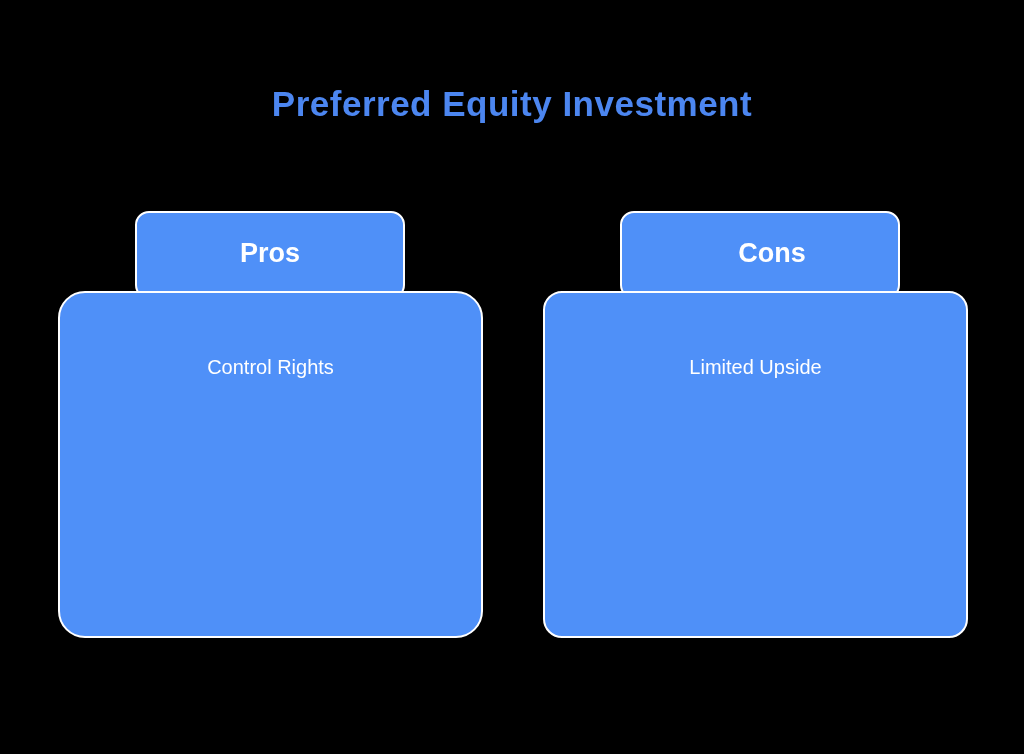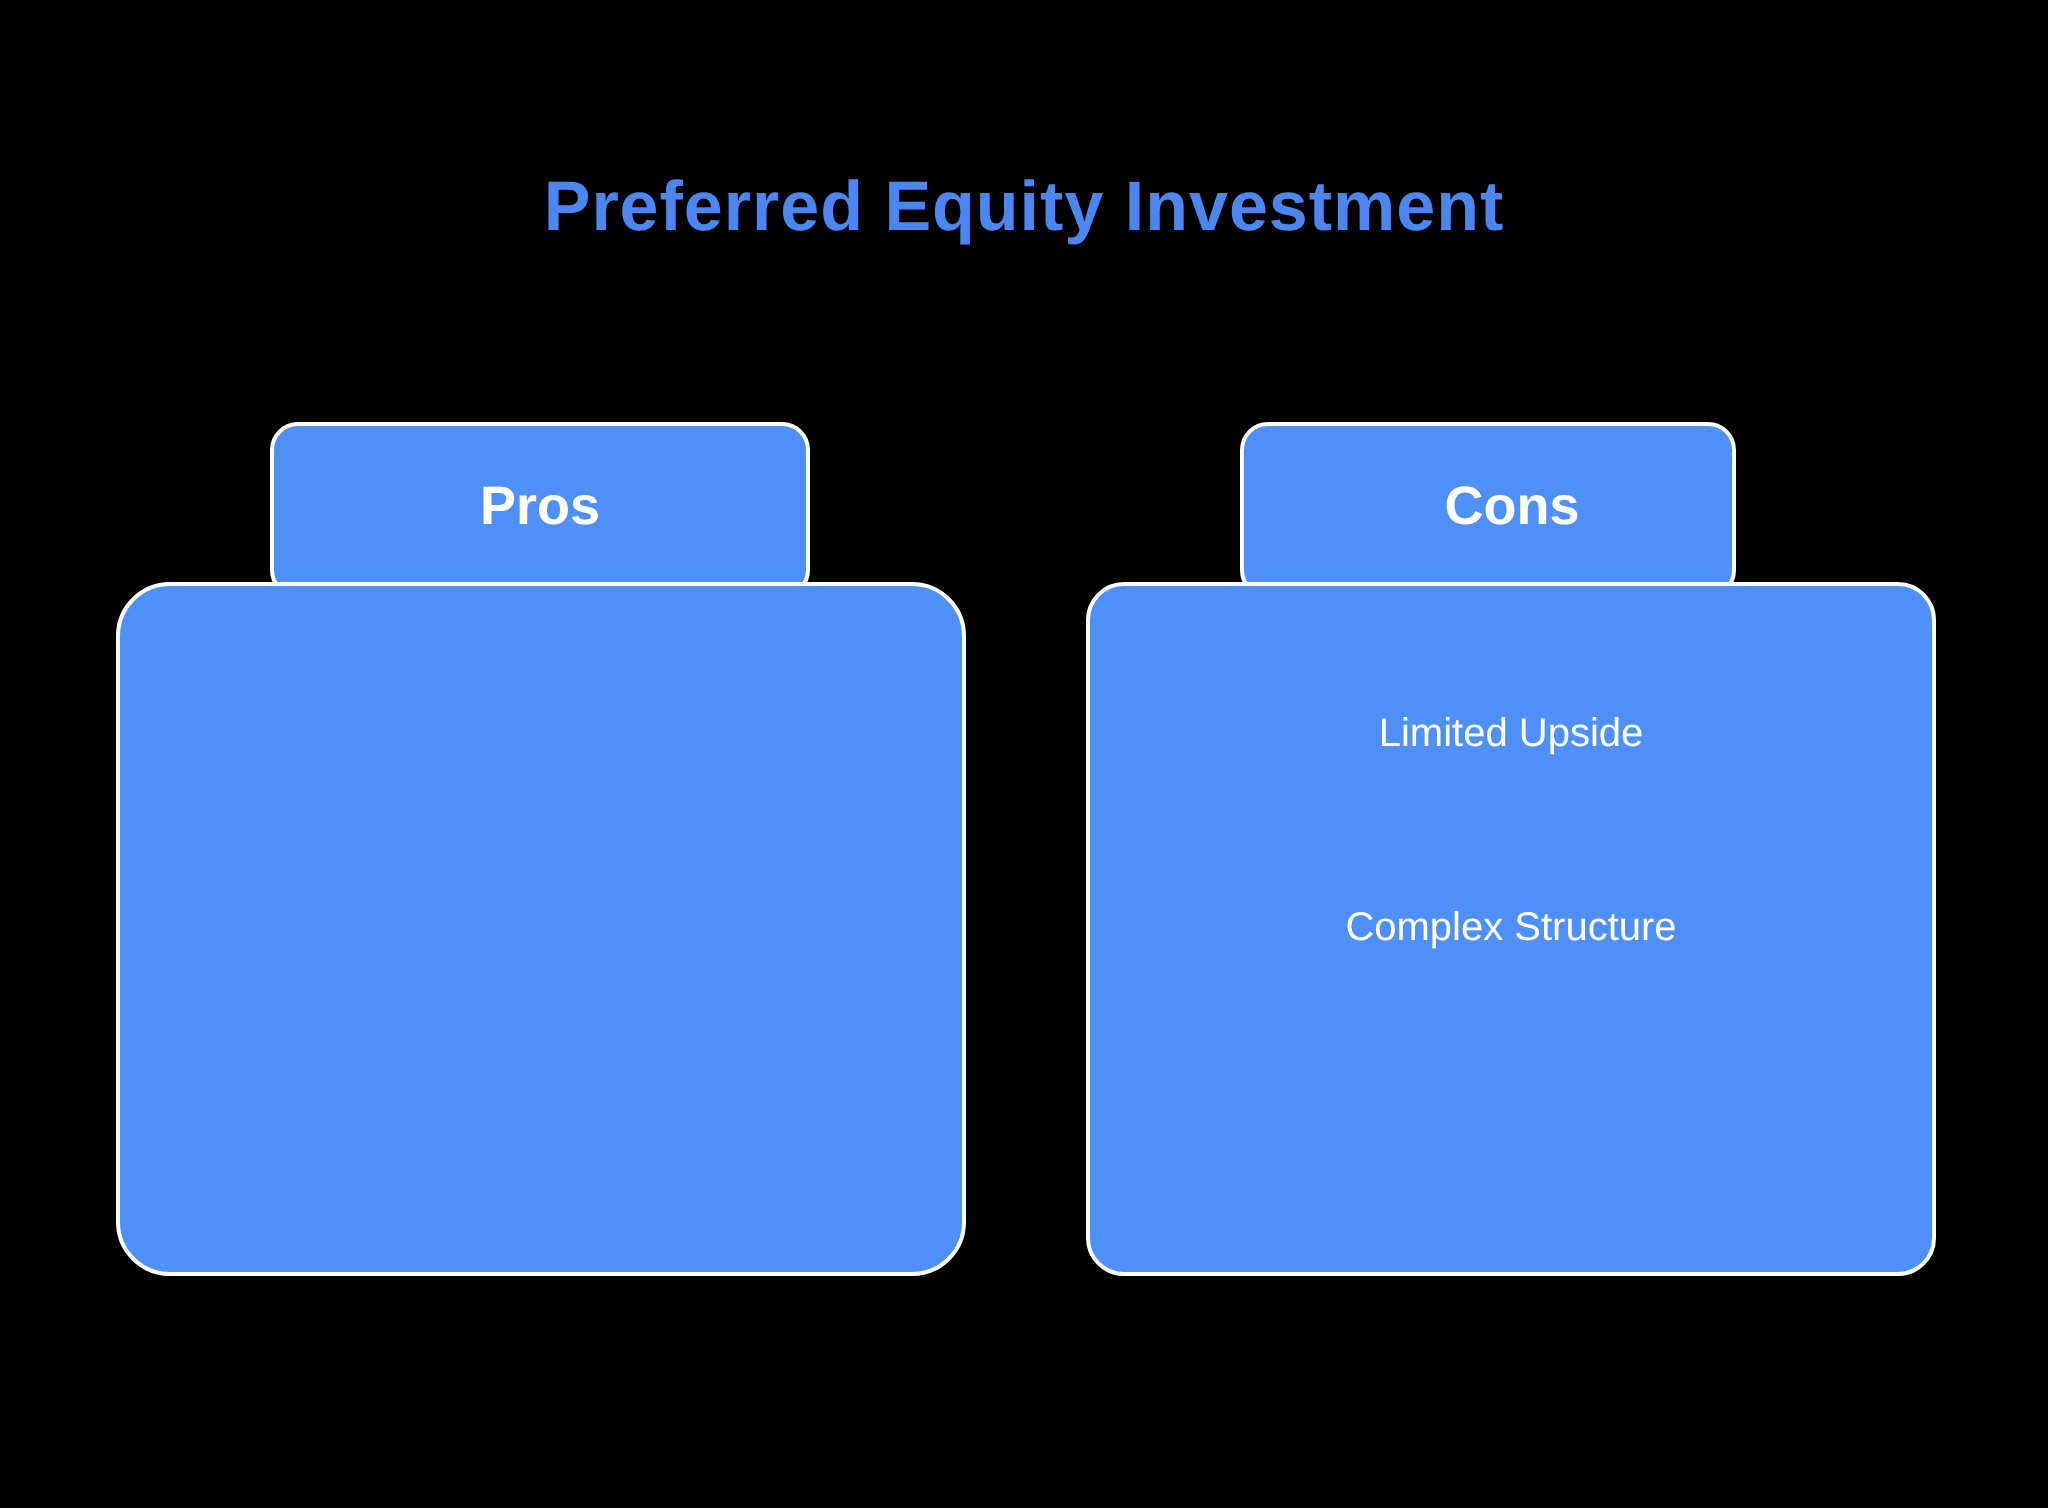--- a/index.html
+++ b/index.html
@@ -60,41 +60,41 @@
     display: flex;
     align-items: center;
     justify-content: center;
     font-size: 20px;
     color: #ffffff;
   }
   
   .pros-tab  { left: 135px; top: 211px; width: 270px; height: 88px; }
   .pros-box  { left: 58px;  top: 291px; width: 425px; height: 347px; }
   
-  .cons-tab  { left: 620px; top: 211px; width: 248px; height: 88px; padding-left: 24px; }
+  .cons-tab  { left: 620px; top: 211px; width: 280px; height: 88px; padding-left: 24px; }
   .cons-box  { left: 543px; top: 291px; width: 425px; height: 347px; border-radius: 19px; }
 </style>
 </head>
 <body>
 
 <div class="canvas">
 
   <h1 class="diagram-title">Preferred Equity Investment</h1>
 
   <div class="group">
     <div class="tab pros-tab">
       <span class="tab-label">Pros</span>
     </div>
     <div class="box pros-box">
+      <div class="item">Control Rights</div>
     </div>
   </div>
 
   <div class="group">
     <div class="tab cons-tab">
       <span class="tab-label">Cons</span>
     </div>
     <div class="box cons-box">
       <div class="item">Limited Upside</div>
-      <div class="item">Complex Structure</div>
     </div>
   </div>
 
 </div>
 
 </body></html>

